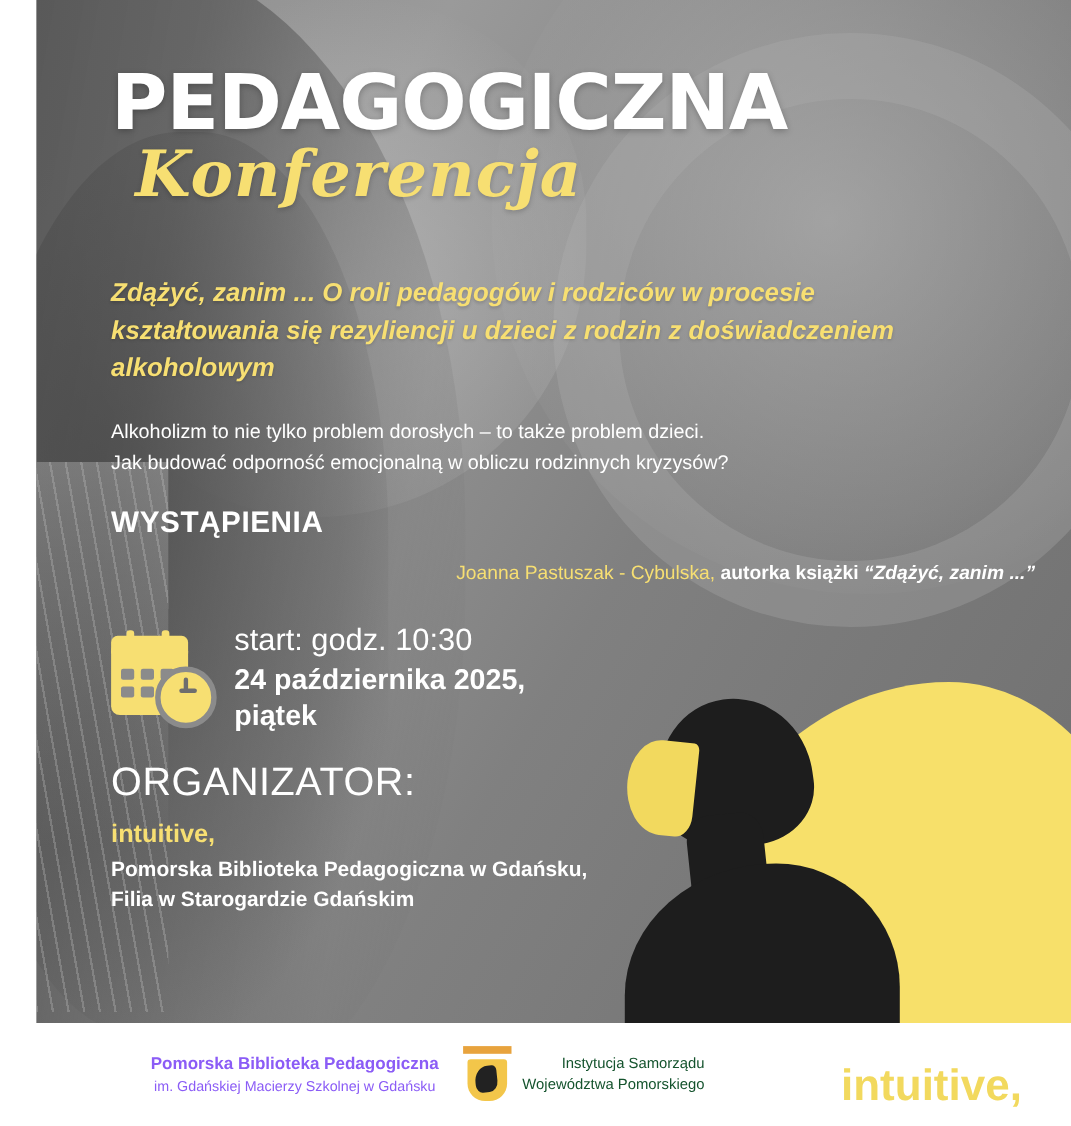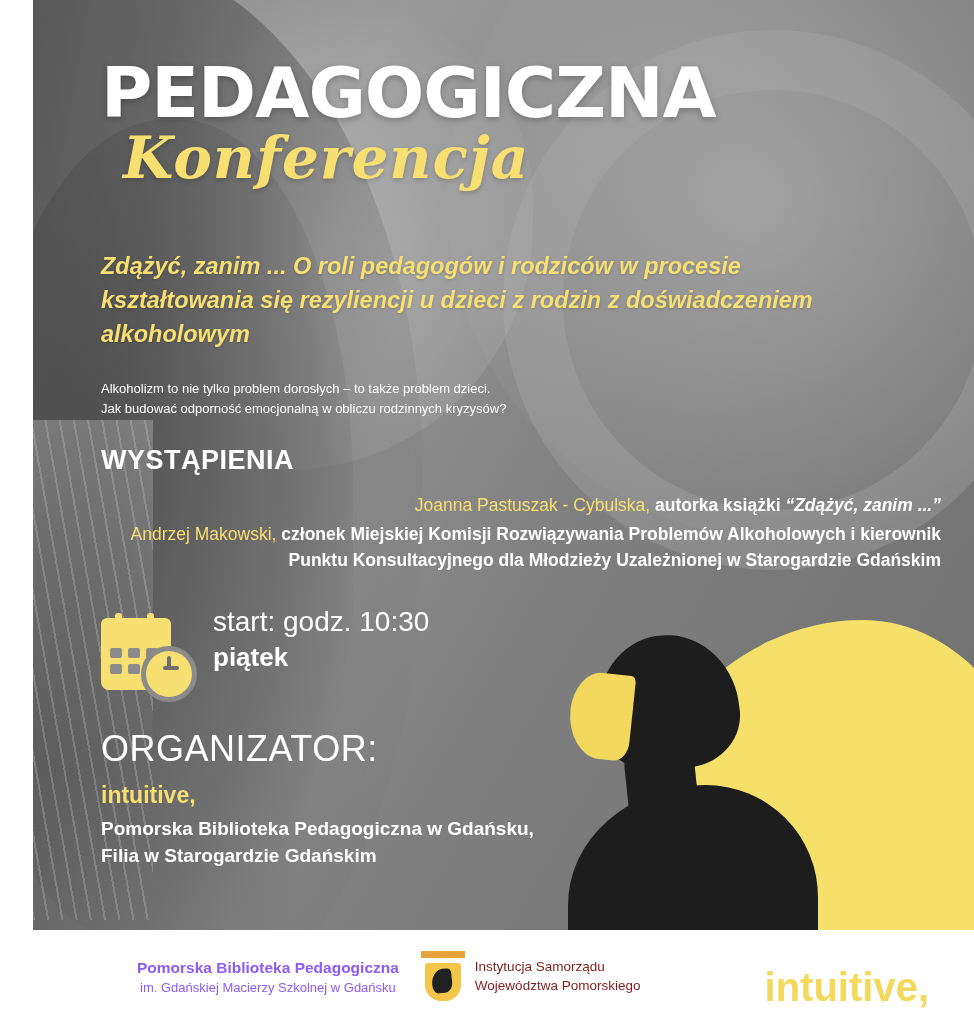--- a/index.html
+++ b/index.html
@@ -175,21 +175,21 @@
     font-weight: bold;
     font-style: italic;
     color: #f7df72;
     line-height: 1.45;
     max-width: 790px;
     text-shadow: 0 1px 3px rgba(0,0,0,0.18);
   }
 
   .lead {
     margin-top: 28px;
-    font-size: 13px;
+    font-size: 18px;
     color: #ffffff;
     line-height: 1.55;
     max-width: 800px;
   }
 
   .section-head {
     margin-top: 26px;
     font-size: 27px;
     font-weight: bold;
     color: #ffffff;
@@ -370,23 +370,24 @@
   }
   .coat-griffin {
     position: absolute;
     left: 11px; top: 18px;
     width: 20px; height: 24px;
     background: #222;
     border-radius: 60% 20% 40% 30%;
     transform: rotate(-6deg);
   }
   .f-voiv-text {
-    color: #7f1d1d;
+    color: #14532d;
     font-size: 13.5px;
     line-height: 1.4;
+    text-align: right;
   }
 
   .f-intuitive {
     position: absolute;
     right: 78px;
     bottom: 14px;
     font-size: 40px;
     font-weight: bold;
     color: #f2d95e;
     letter-spacing: 0px;
@@ -425,24 +426,20 @@
         <div>Jak budować odporność emocjonalną w obliczu rodzinnych kryzysów?</div>
       </div>
 
       <div class="section-head">WYSTĄPIENIA</div>
 
       <div class="speakers">
         <div class="speaker-line">
           <span class="sp-name">Joanna Pastuszak - Cybulska,</span>
           <span class="sp-role">autorka książki</span>
           <span class="sp-role-it">“Zdążyć, zanim ...”</span>
-        </div>
-        <div class="speaker-line">
-          <span class="sp-name">Andrzej Makowski,</span>
-          <span class="sp-role">członek Miejskiej Komisji Rozwiązywania Problemów Alkoholowych i kierownik Punktu Konsultacyjnego dla Młodzieży Uzależnionej w Starogardzie Gdańskim</span>
         </div>
       </div>
 
       <div class="date-block">
         <div class="cal-icon">
           <div class="cal-ring r1"></div>
           <div class="cal-ring r2"></div>
           <div class="cal-top"></div>
           <div class="cal-body"></div>
           <div class="cal-dots">
@@ -452,20 +449,21 @@
               <i></i>
               <i></i>
               <i></i>
           </div>
           <div class="cal-clock"></div>
           <div class="cal-hand-h"></div>
           <div class="cal-hand-m"></div>
         </div>
         <div class="date-text">
           <div class="date-start">start: godz. 10:30</div>
+          <div class="date-day">24 października  2025,</div>
           <div class="date-weekday">piątek</div>
         </div>
       </div>
 
       <div class="organizer">
         <div class="org-label">ORGANIZATOR:</div>
         <div class="org-brand">intuitive,</div>
         <div class="org-lines">
           <div>Pomorska Biblioteka Pedagogiczna w Gdańsku,</div>
           <div>Filia w Starogardzie Gdańskim</div>

